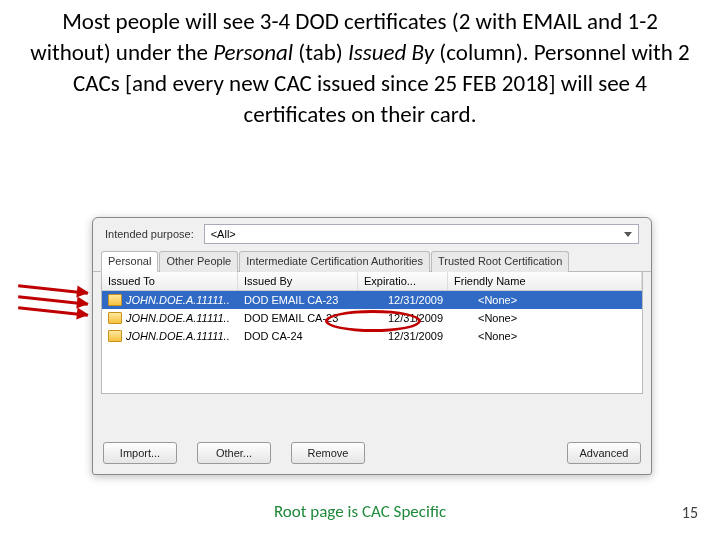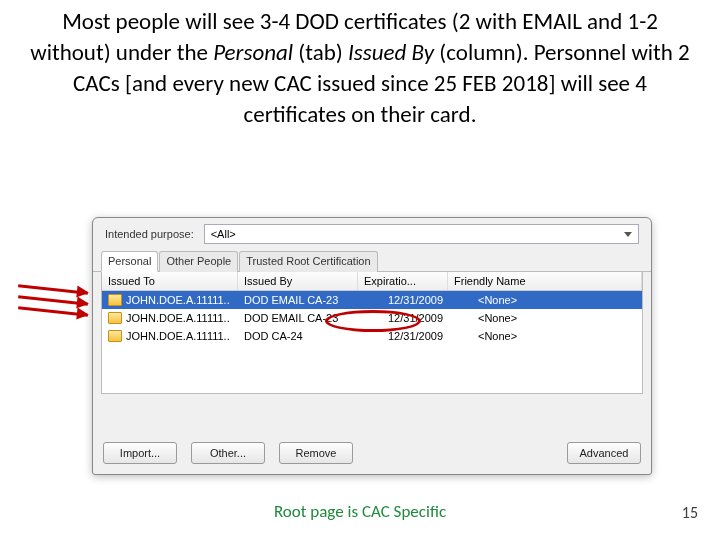--- a/index.html
+++ b/index.html
@@ -158,21 +158,21 @@
   .col.c3 { width: 90px; }
   .col.c4 { flex: 1; }
   .rows { }
   .row {
     display: flex;
     align-items: center;
     font-size: 11px;
     height: 18px;
   }
   .row .cell { padding: 0 6px; }
-  .row .cell.c1 { width: 136px; display:flex; align-items:center; gap:4px;}
+  .row .cell.c1 { width: 136px; display:flex; align-items:center; gap:4px;font-style:italic;}
   .row .cell.c2 { width: 120px; }
   .row .cell.c3 { width: 90px; margin-left: 24px; }
   .row .cell.c4 { flex: 1; }
   .row.selected {
     background: #316ac5;
     color: #fff;
   }
   .certicon {
     width: 14px; height: 12px;
     background: linear-gradient(#ffe8a0,#f6c23e);
@@ -188,21 +188,21 @@
     height: 22px;
     border: 3px solid #c00000;
     border-radius: 50%;
     pointer-events: none;
   }
   .btnrow {
     position: absolute;
     bottom: 10px;
     left: 10px; right: 10px;
     display: flex;
-    gap: 14px;
+    gap: 20px;
     align-items: center;
   }
   .btnrow .spacer { flex: 1; }
   .btn {
     min-width: 74px;
     height: 22px;
     background: linear-gradient(#fefefe,#e6e6e6);
     border: 1px solid #9a9a9a;
     border-radius: 3px;
     font-size: 11px;
@@ -245,20 +245,21 @@
     <label>Intended purpose:</label>
     <div class="combo">
       <span>&lt;All&gt;</span>
       <span class="chev"></span>
     </div>
   </div>
 
   <div class="tabs">
     <div class="tab active">Personal</div>
     <div class="tab">Other People</div>
+    <div class="tab">Intermediate Certification Authorities</div>
     <div class="tab">Trusted Root Certification</div>
   </div>
 
   <div class="listpanel">
     <div class="colheaders">
       <div class="col c1">Issued To</div>
       <div class="col c2">Issued By</div>
       <div class="col c3">Expiratio...</div>
       <div class="col c4">Friendly Name</div>
     </div>

